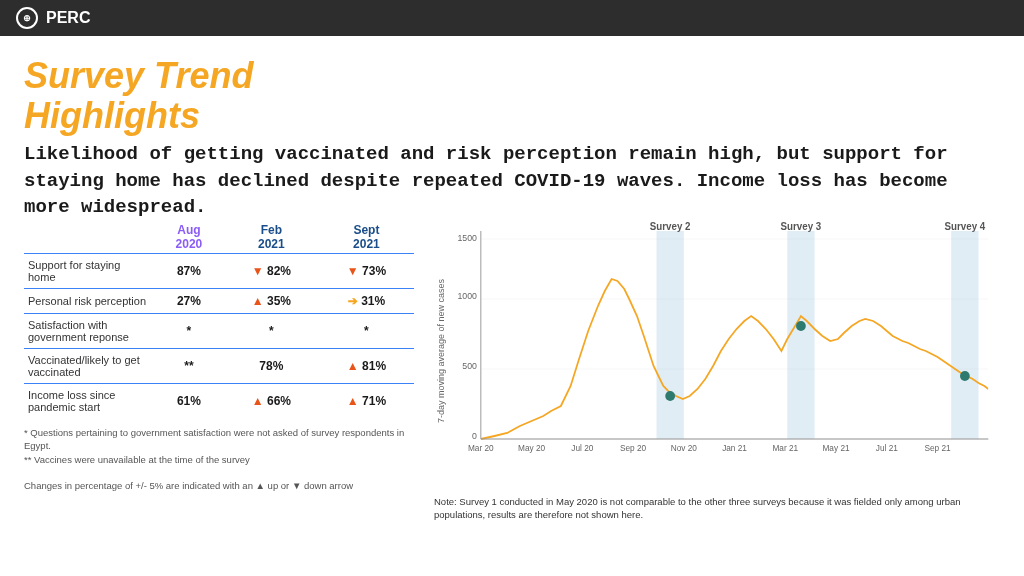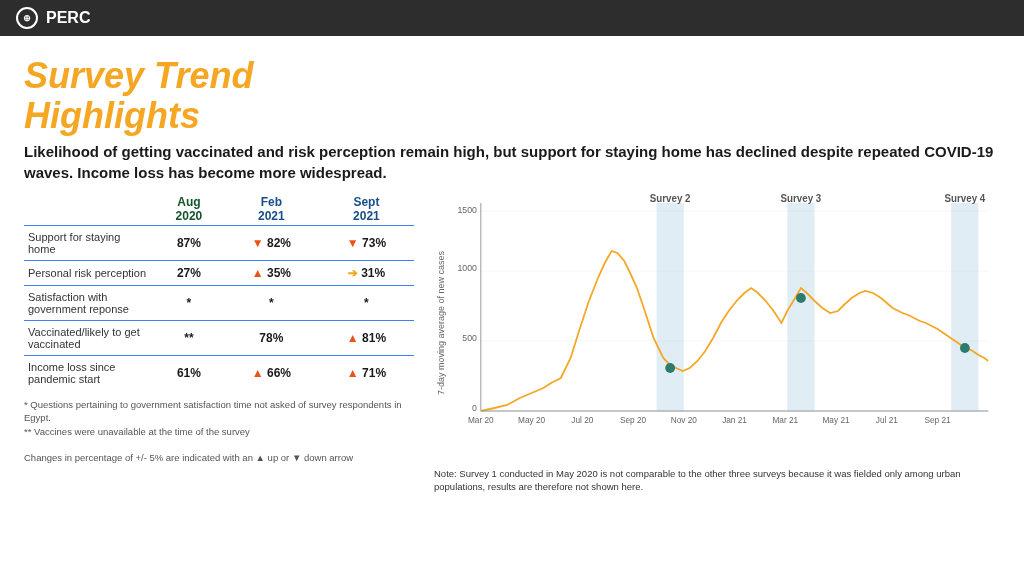--- a/index.html
+++ b/index.html
@@ -51,26 +51,26 @@
 
     .survey-title {
       font-size: 36px;
       font-weight: 900;
       color: #f5a623;
       line-height: 1.1;
       font-style: italic;
     }
 
     .subtitle-text {
-      font-size: 15px;
+      font-size: 19px;
       color: #1a1a1a;
       font-weight: bold;
       line-height: 1.4;
-      margin-bottom: 10px;
       max-width: 980px;
+      font-family: Liberation Mono, monospace;
     }
 
     
     .two-col {
       display: flex;
       gap: 20px;
       align-items: flex-start;
     }
 
     
@@ -85,21 +85,21 @@
       font-size: 11.5px;
     }
 
     table thead th {
       text-align: center;
       font-weight: bold;
       font-size: 12px;
       padding: 2px 4px;
       color: #1a1a1a;
     }
-    table thead th.aug { color: #14532d; }
+    table thead th.aug { color: #8b5cf6; }
     table thead th.feb { color: #1a4e8a; }
     table thead th.sept { color: #1a4e8a; margin-top: 24px; }
 
     table tbody tr td {
       padding: 5px 4px;
       border-top: 1px solid #3b82f6;
       vertical-align: middle;
     }
     table tbody tr td:first-child {
       font-size: 11px;
@@ -209,21 +209,21 @@
       <td><span class="arrow-up" style="color:#e8541a;">▲</span> 81%</td>
     </tr>
             <tr>
       <td>Income loss since pandemic start</td>
       <td>61%</td>
       <td><span class="arrow-up" style="color:#e8541a;">▲</span> 66%</td>
       <td><span class="arrow-up" style="color:#e8541a;">▲</span> 71%</td>
     </tr>
           </tbody>
       </table>
-      <div class="footnotes" id="footnotes-container"><p>* Questions pertaining to government satisfaction time not asked of survey respondents in Egypt.</p><p>** Vaccines were unavailable at the time of the survey</p><br><p>Changes in percentage of +/- 5% are indicated with an ▲ up or ▼ down arrow</p></div>
+      <div class="footnotes" id="footnotes-container"><p>* Questions pertaining to government satisfaction were not asked of survey respondents in Egypt.</p><p>** Vaccines were unavailable at the time of the survey</p><br><p>Changes in percentage of +/- 5% are indicated with an ▲ up or ▼ down arrow</p></div>
     </div>
 
     <div class="right-chart">
       <div class="chart-container">
         <svg class="chart-svg" viewBox="0 0 580 260" preserveAspectRatio="none">
 
           <defs>
             <clipPath id="chart-clip">
               <rect x="48" y="10" width="520" height="210"></rect>
             </clipPath>

